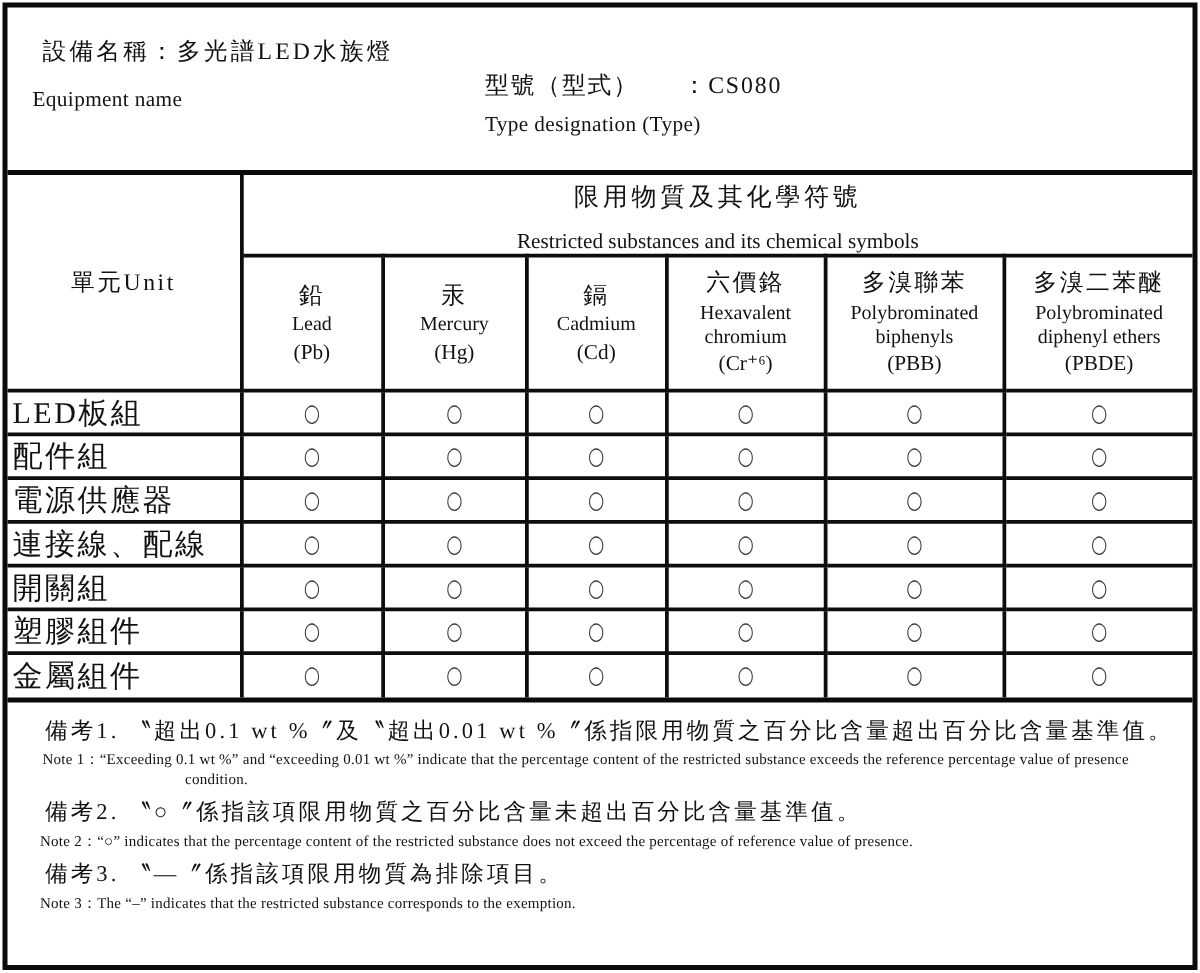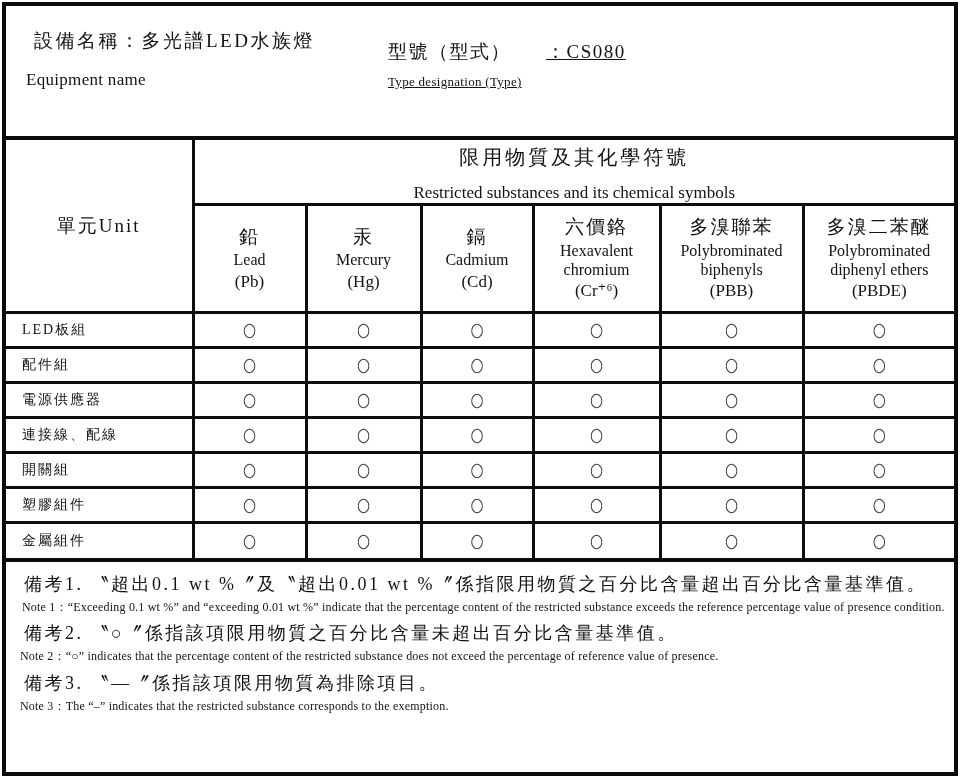--- a/index.html
+++ b/index.html
@@ -4,43 +4,43 @@
 <style>
   html,body{margin:0;padding:0;background:#ffffff;}
   body{width:960px;height:778px;overflow:hidden;color:#121212;
        font-family:"Liberation Serif","DejaVu Serif",serif;}
   .sheet{width:948px;height:766px;margin:2px;border:4px solid #0b0b0b;position:relative;}
 
   
   .topbox{height:108px;border-bottom:4px solid #0b0b0b;position:relative;}
   .eq-zh{margin:22px 0 0 28px;font-size:19px;letter-spacing:2.5px;}
   .eq-en{margin:16px 0 0 20px;font-size:17px;letter-spacing:0.3px;}
-  .top-right{position:absolute;left:382px;top:4px;text-decoration:underline;}
+  .top-right{position:absolute;left:382px;top:20px;}
   .hdr-line{margin-top:7px;font-size:19px;letter-spacing:1.5px;white-space:nowrap;}
   .hdr-label{display:inline-block;min-width:158px;}
-  .type-en{margin-top:9px;font-size:13px;letter-spacing:0.3px;}
+  .type-en{margin-top:9px;font-size:17px;letter-spacing:0.3px;}
 
   
   table{border-collapse:collapse;width:100%;table-layout:fixed;}
   td{border:3px solid #0d0d0d;vertical-align:middle;text-align:center;padding:0;}
   td.no-l{border-left:none;} td.no-r{border-right:none;} td.no-t{border-top:none;}
   tr.last td{border-bottom:none;}
   tr.group-row{height:64px;} tr.sub-row{height:108px;} tr.data{height:35px;}
   .cell-unit-h{font-size:19px;letter-spacing:2px;text-align:center;}
   .group-zh{font-size:20px;letter-spacing:3px;margin-top:4px;}
   .group-en{font-size:17px;margin-top:12px;}
   .sub-zh{font-size:19px;letter-spacing:2px;line-height:1.45;}
   .sub-en{font-size:16px;line-height:1.2;padding:0 2px;}
   .sub-sym{font-size:17px;line-height:1.45;}
-  .cell-label{text-align:left;padding-left:16px;font-size:14px;letter-spacing:2px;}
+  .cell-label{text-align:left;padding-left:4px;font-size:24px;letter-spacing:2px;}
   .circle{display:inline-block;font-family:"DejaVu Sans",sans-serif;font-size:15px;
           color:#3c3c3c;transform:scaleY(1.3);}
 
   
-  .notes{border-top:4px solid #0b0b0b;padding:4px 6px 0 12px;height:205px;}
+  .notes{border-top:4px solid #0b0b0b;padding:4px 6px 0 24px;height:205px;}
   .note-zh{font-size:18px;letter-spacing:2.5px;margin:7px 0 3px 6px;line-height:1.3;}
   .note-en{font-size:12px;letter-spacing:0.2px;line-height:1.35;margin-left:2px;}
   .hang{padding-left:116px;text-indent:-114px;}
 </style>
 </head>
 <body>
 
 <div class="sheet">
 
   <div class="topbox">

